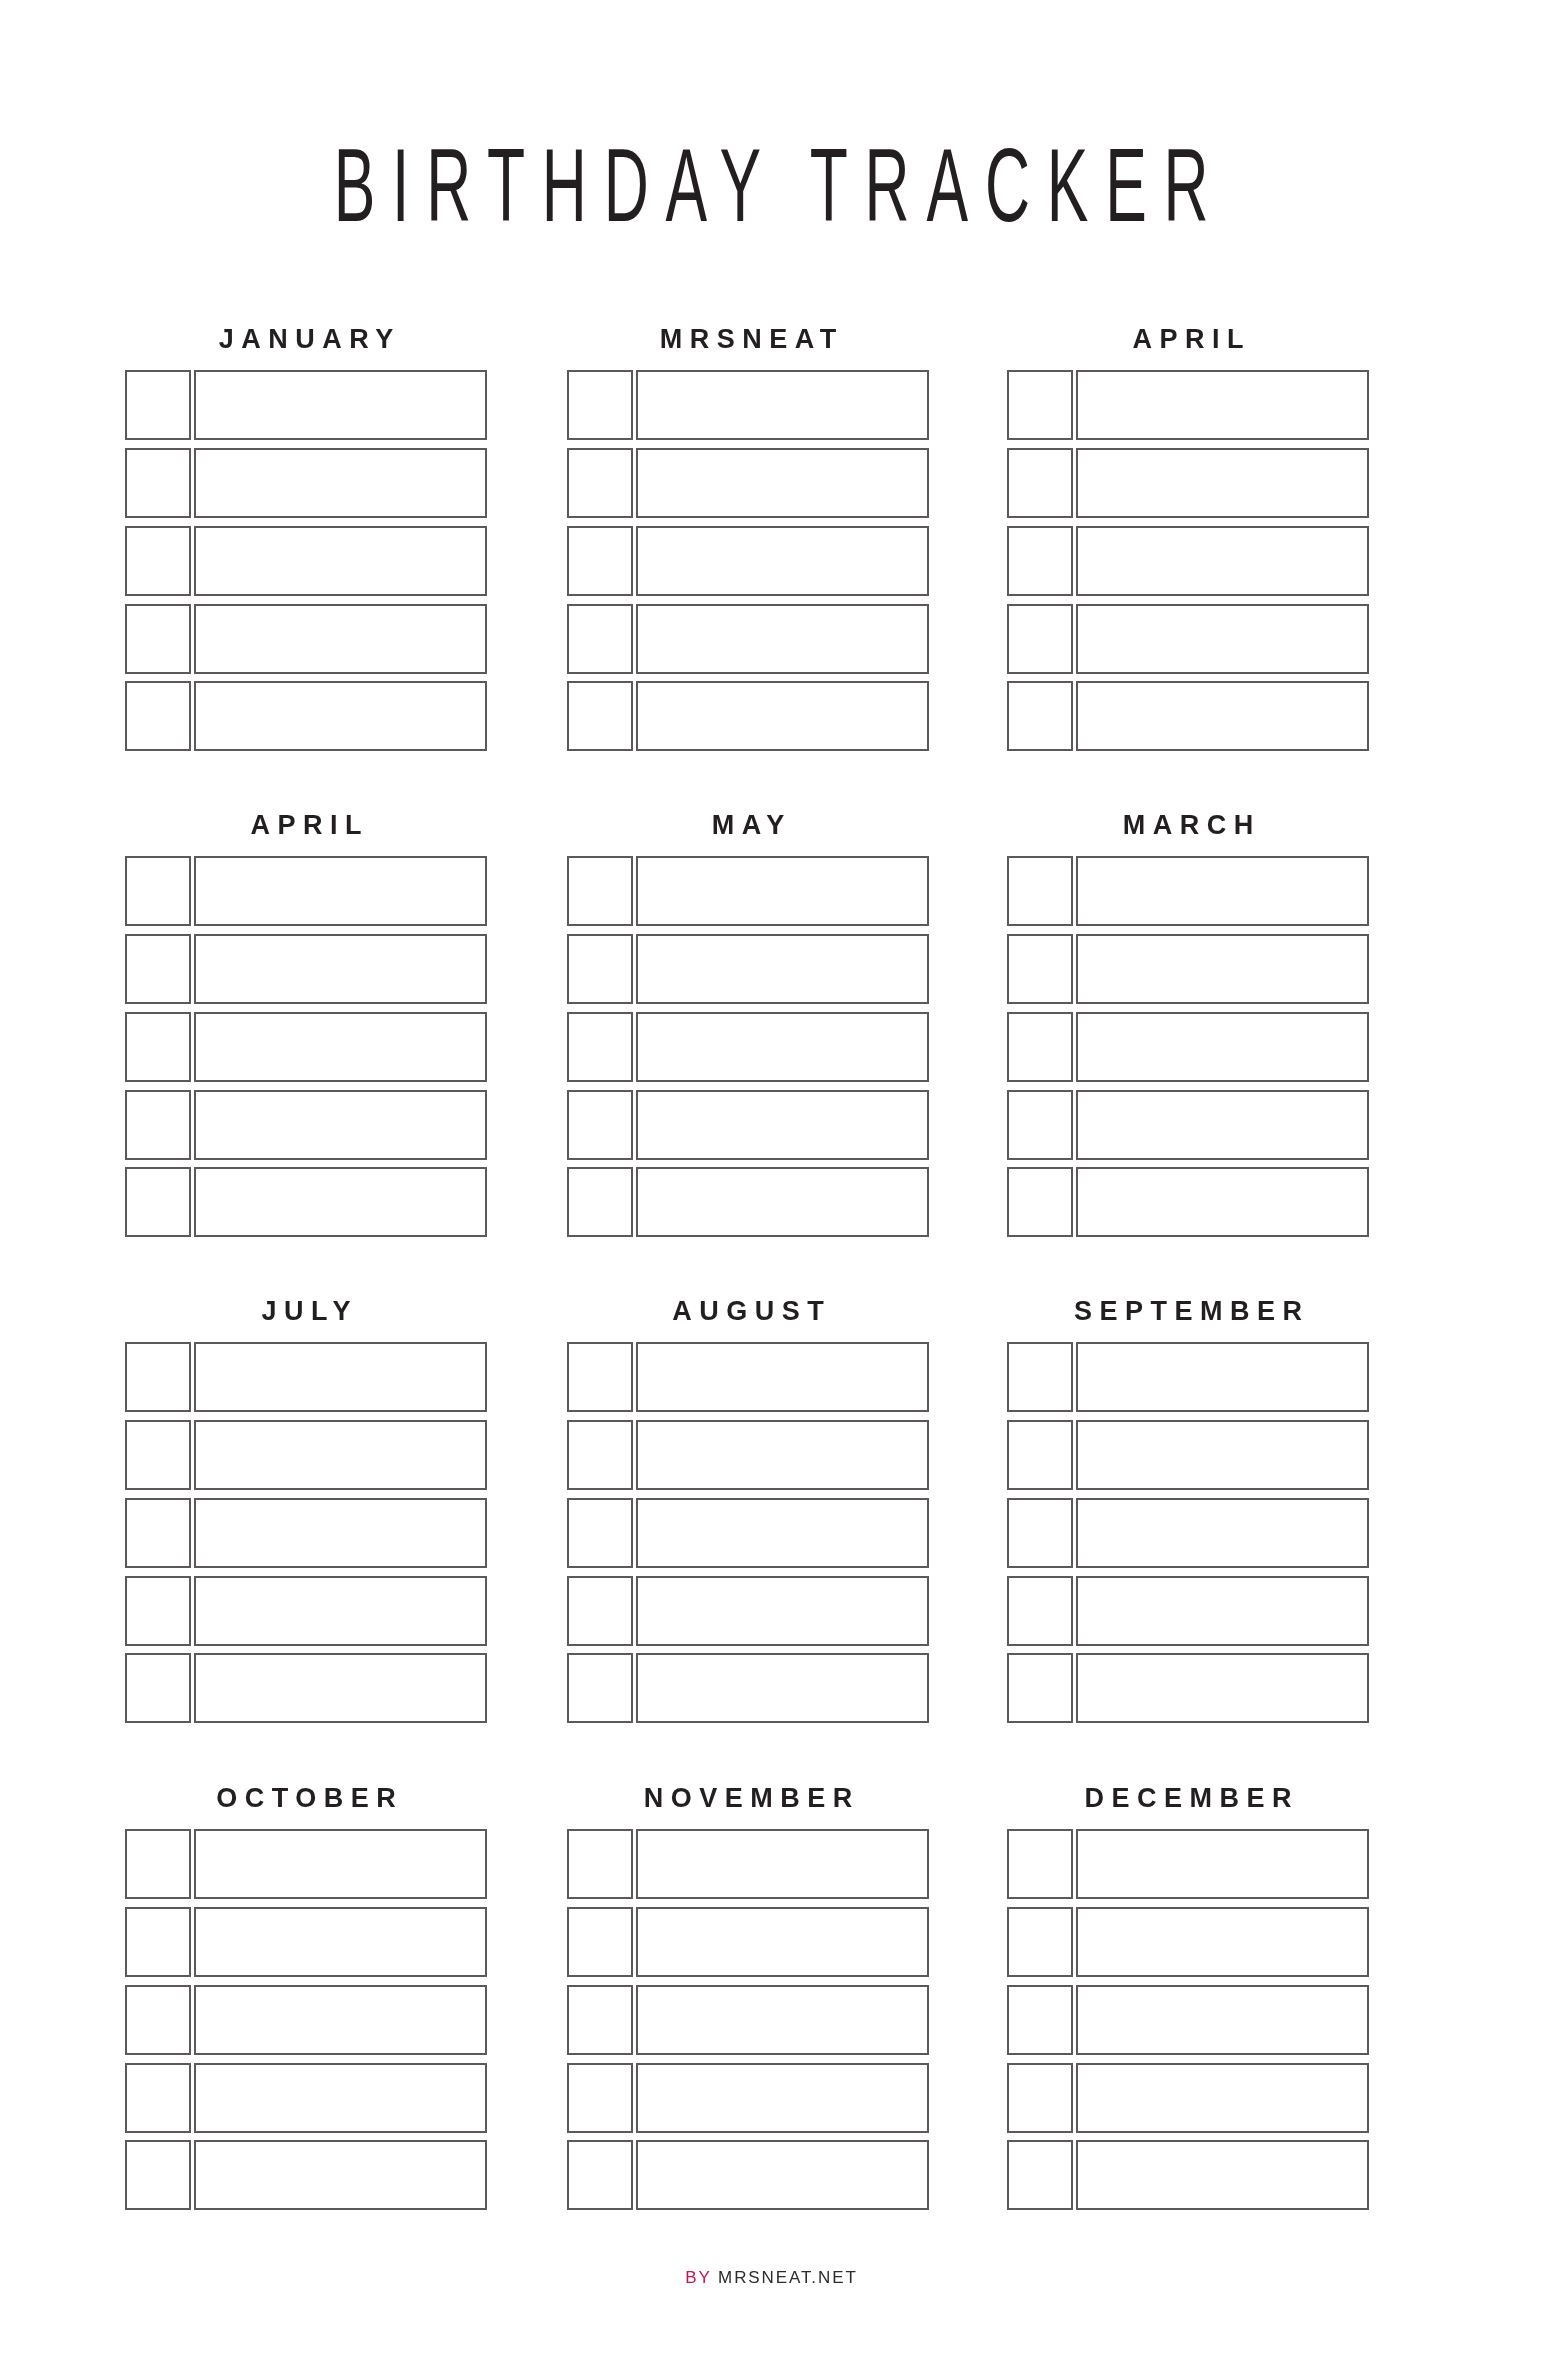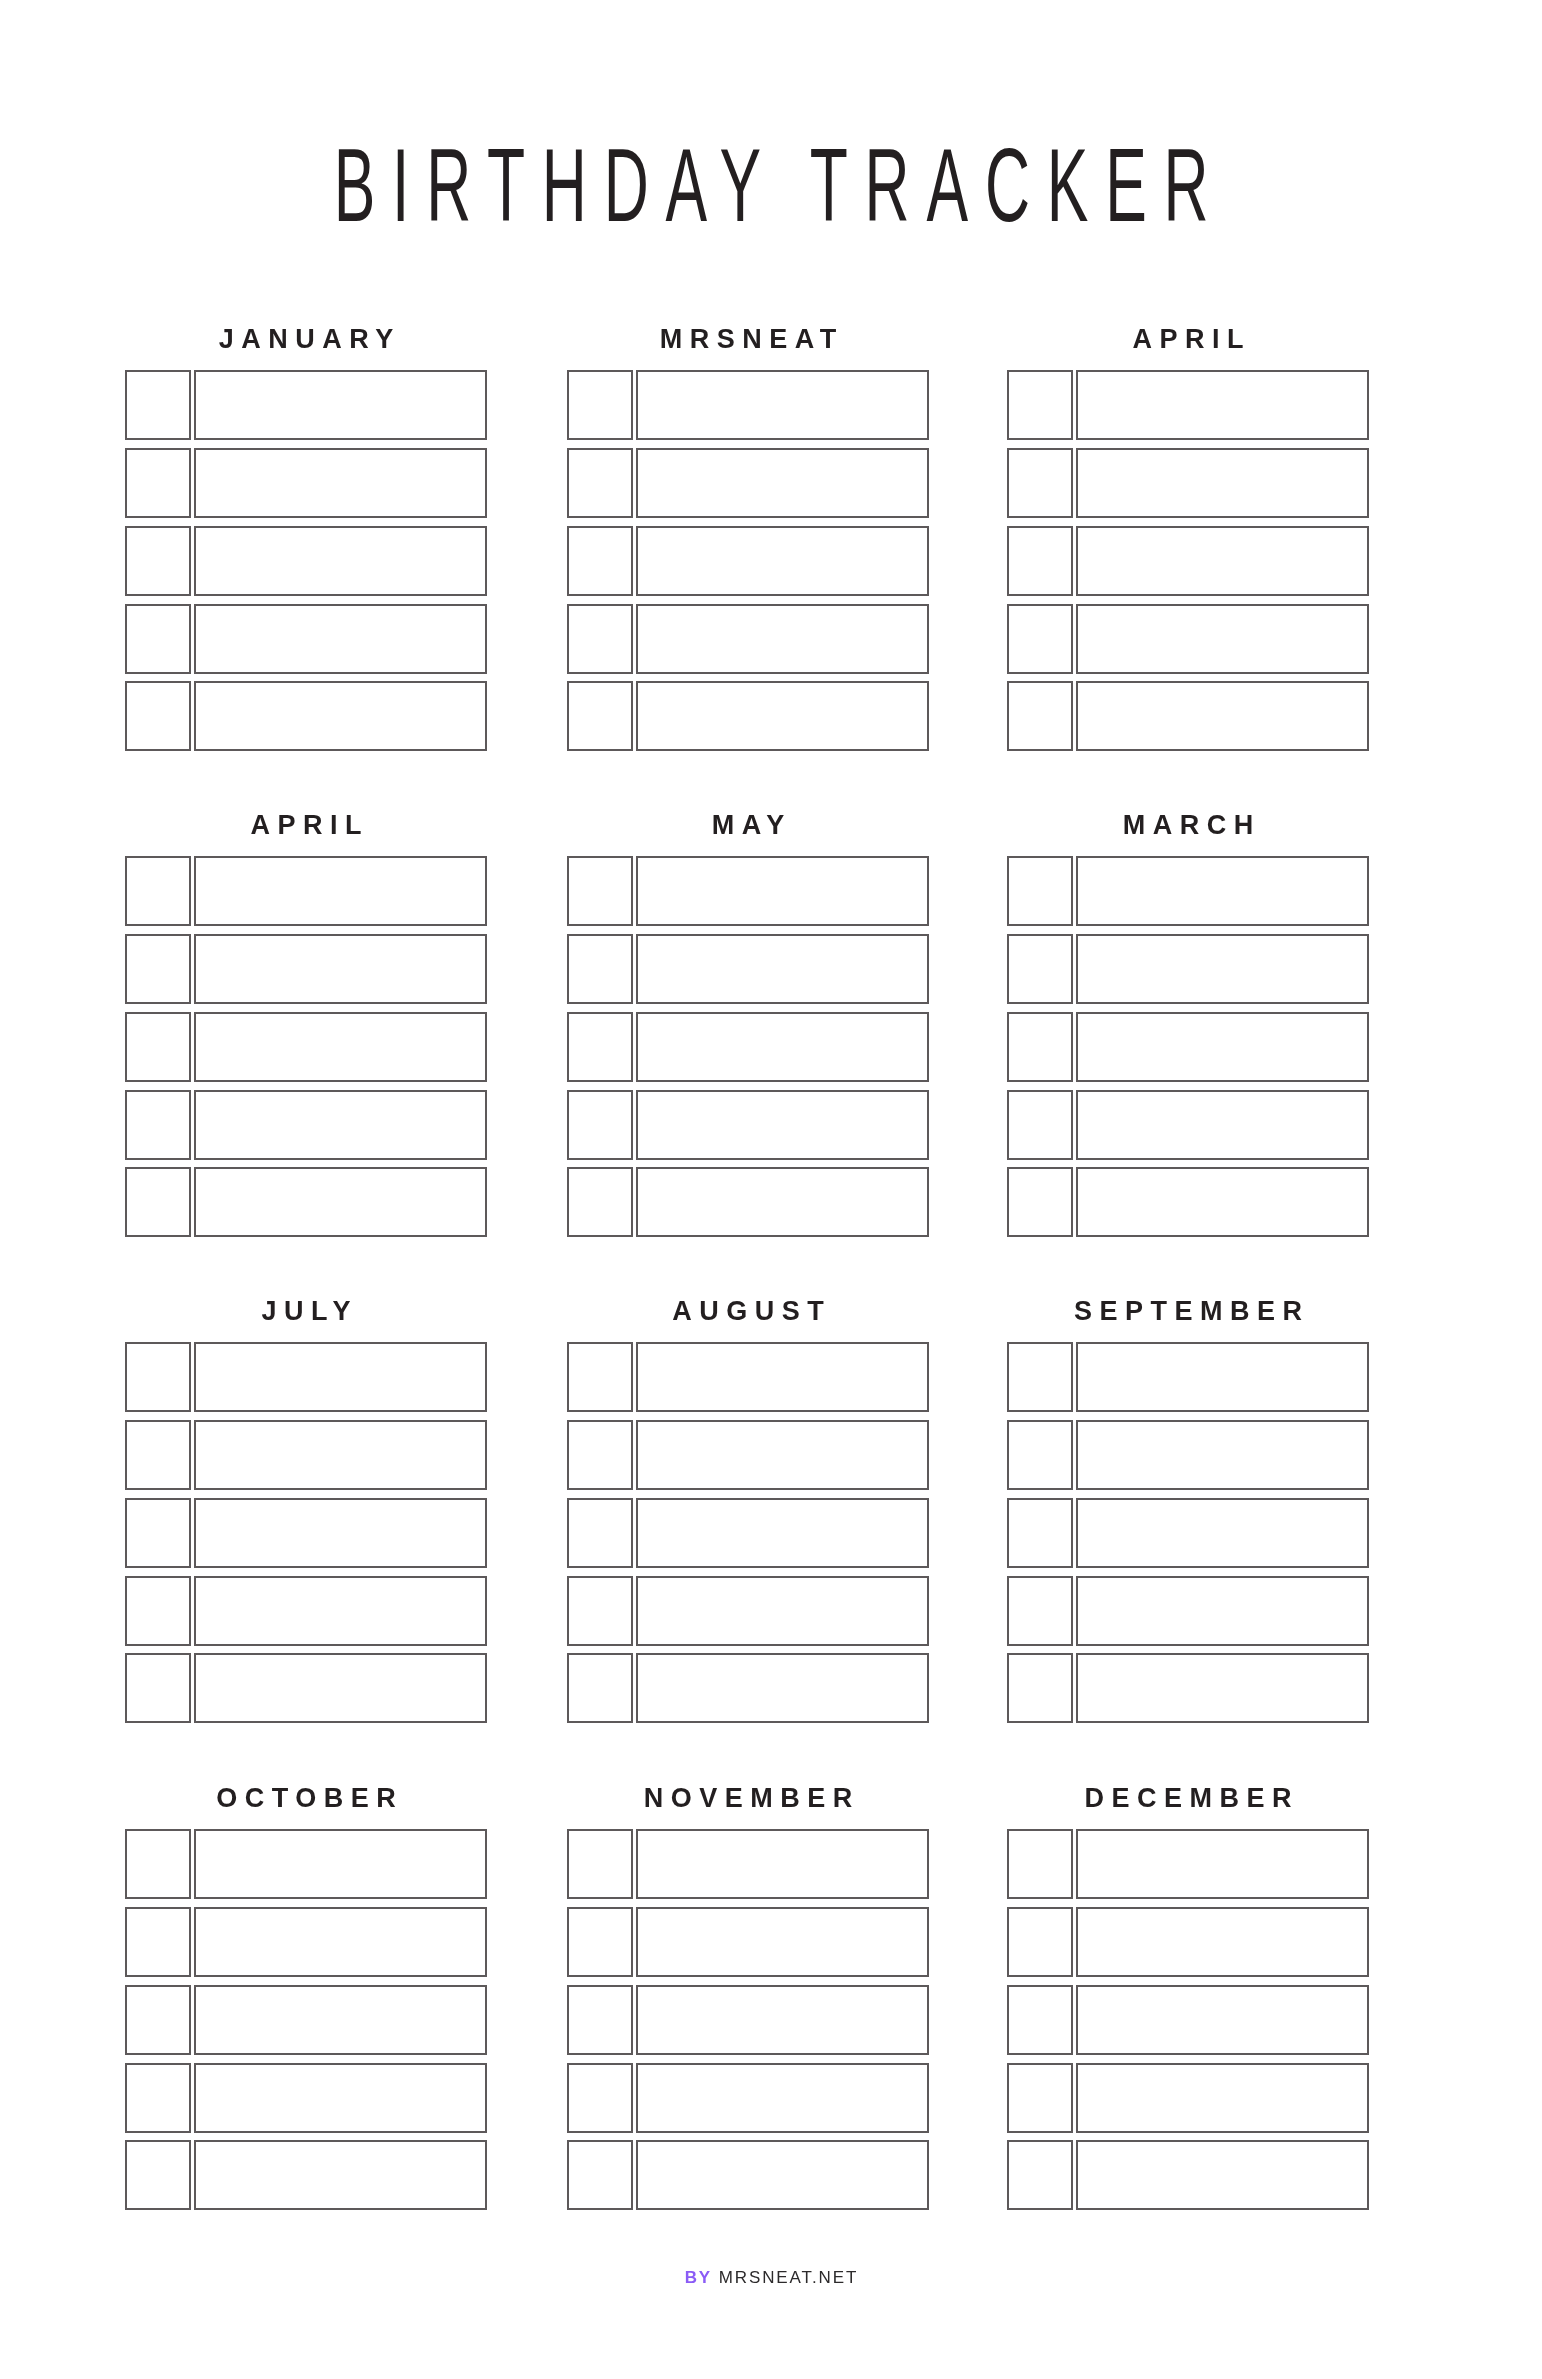--- a/index.html
+++ b/index.html
@@ -88,21 +88,21 @@
     left: 0;
     top: 2268px;
     width: 1543px;
     text-align: center;
     font-family: "Liberation Sans", sans-serif;
     font-size: 17px;
     line-height: 20.5px;
     letter-spacing: 1.9px;
     white-space: nowrap;
   }
-  .footer-by { color: #8b5cf6; font-weight: bold; }
+  .footer-by { color: #be185d; }
   .footer-site { color: #2c2a2b; }
 </style>
 </head>
 <body>
 
 <div class="page-title-wrap">
   <span class="page-title">BIRTHDAY TRACKER</span>
 </div>
 
 <div id="grid">

